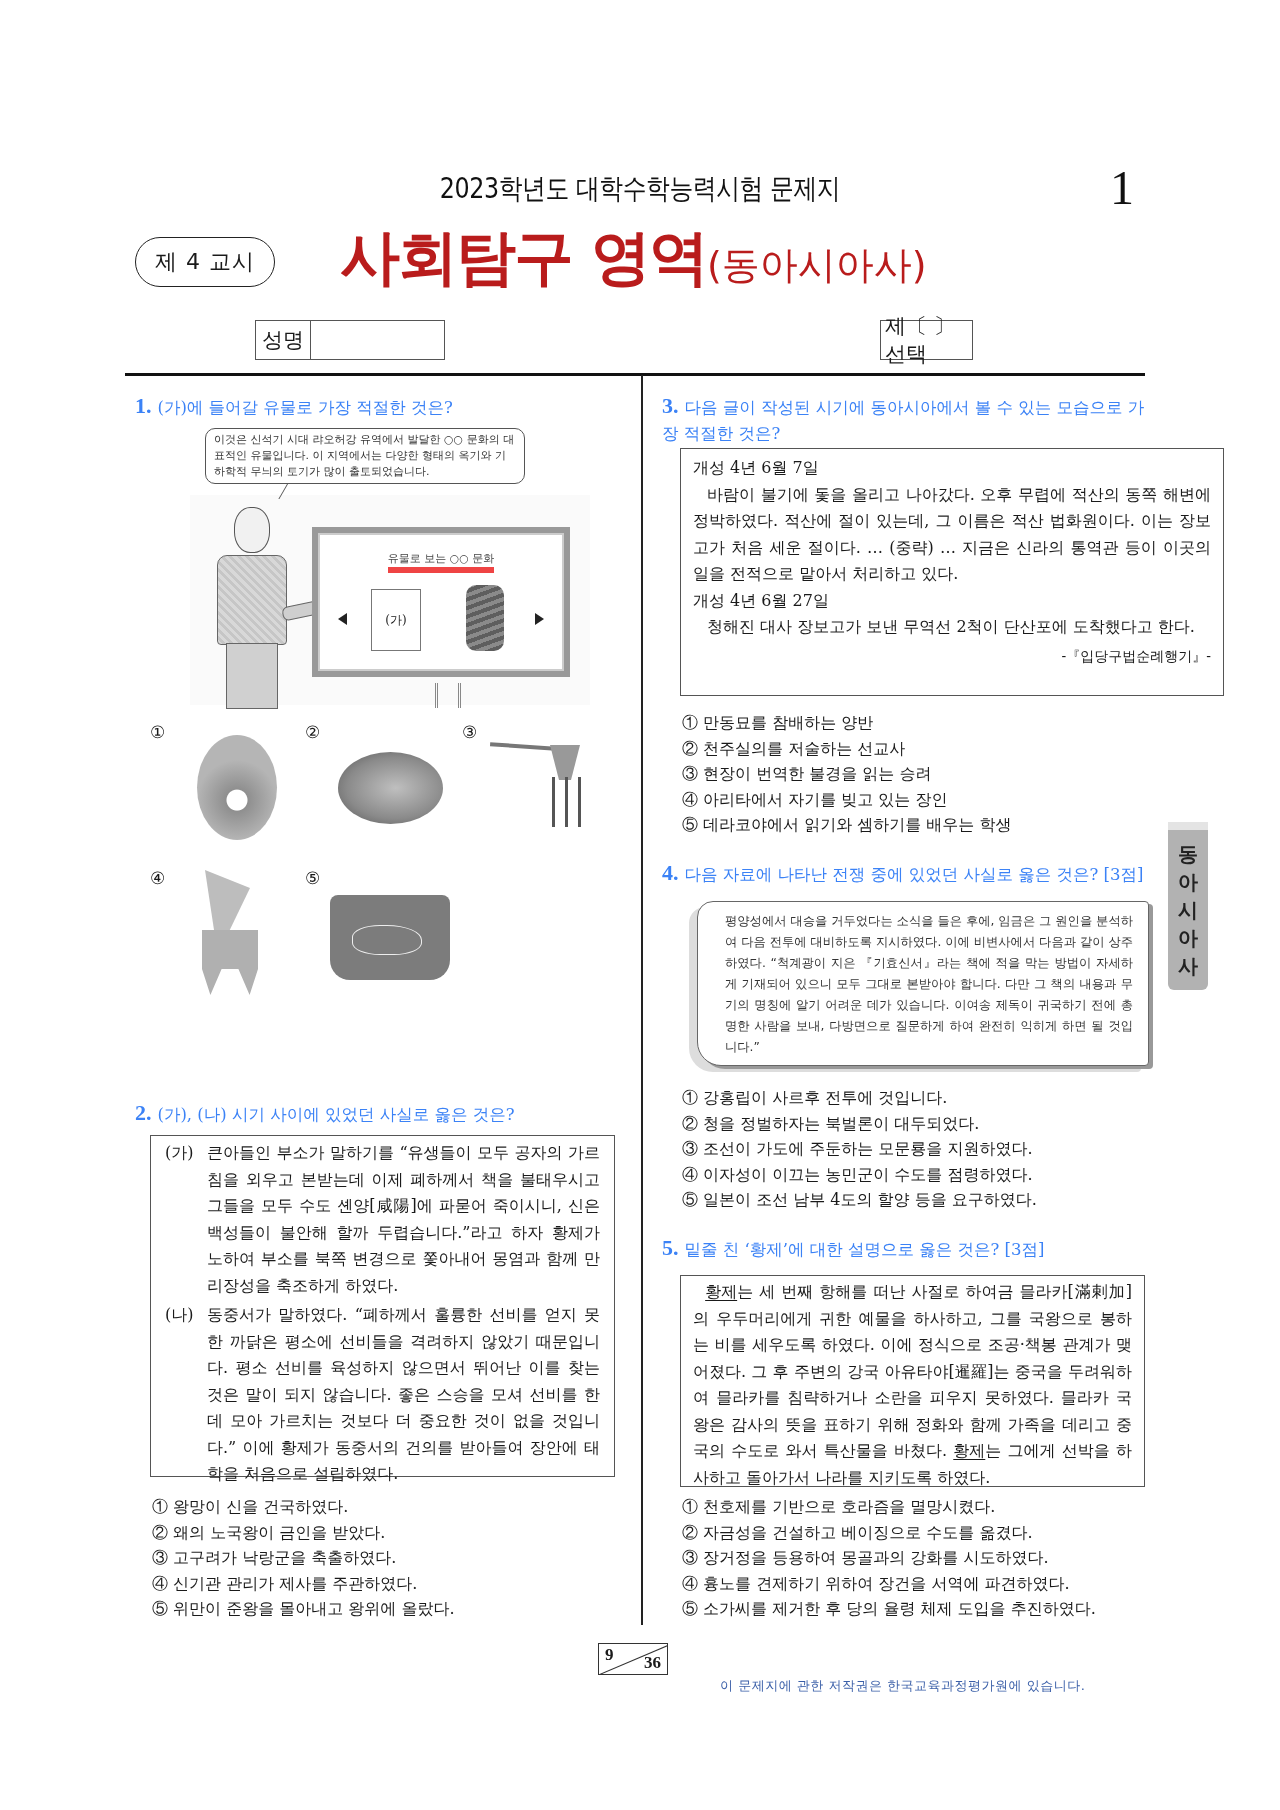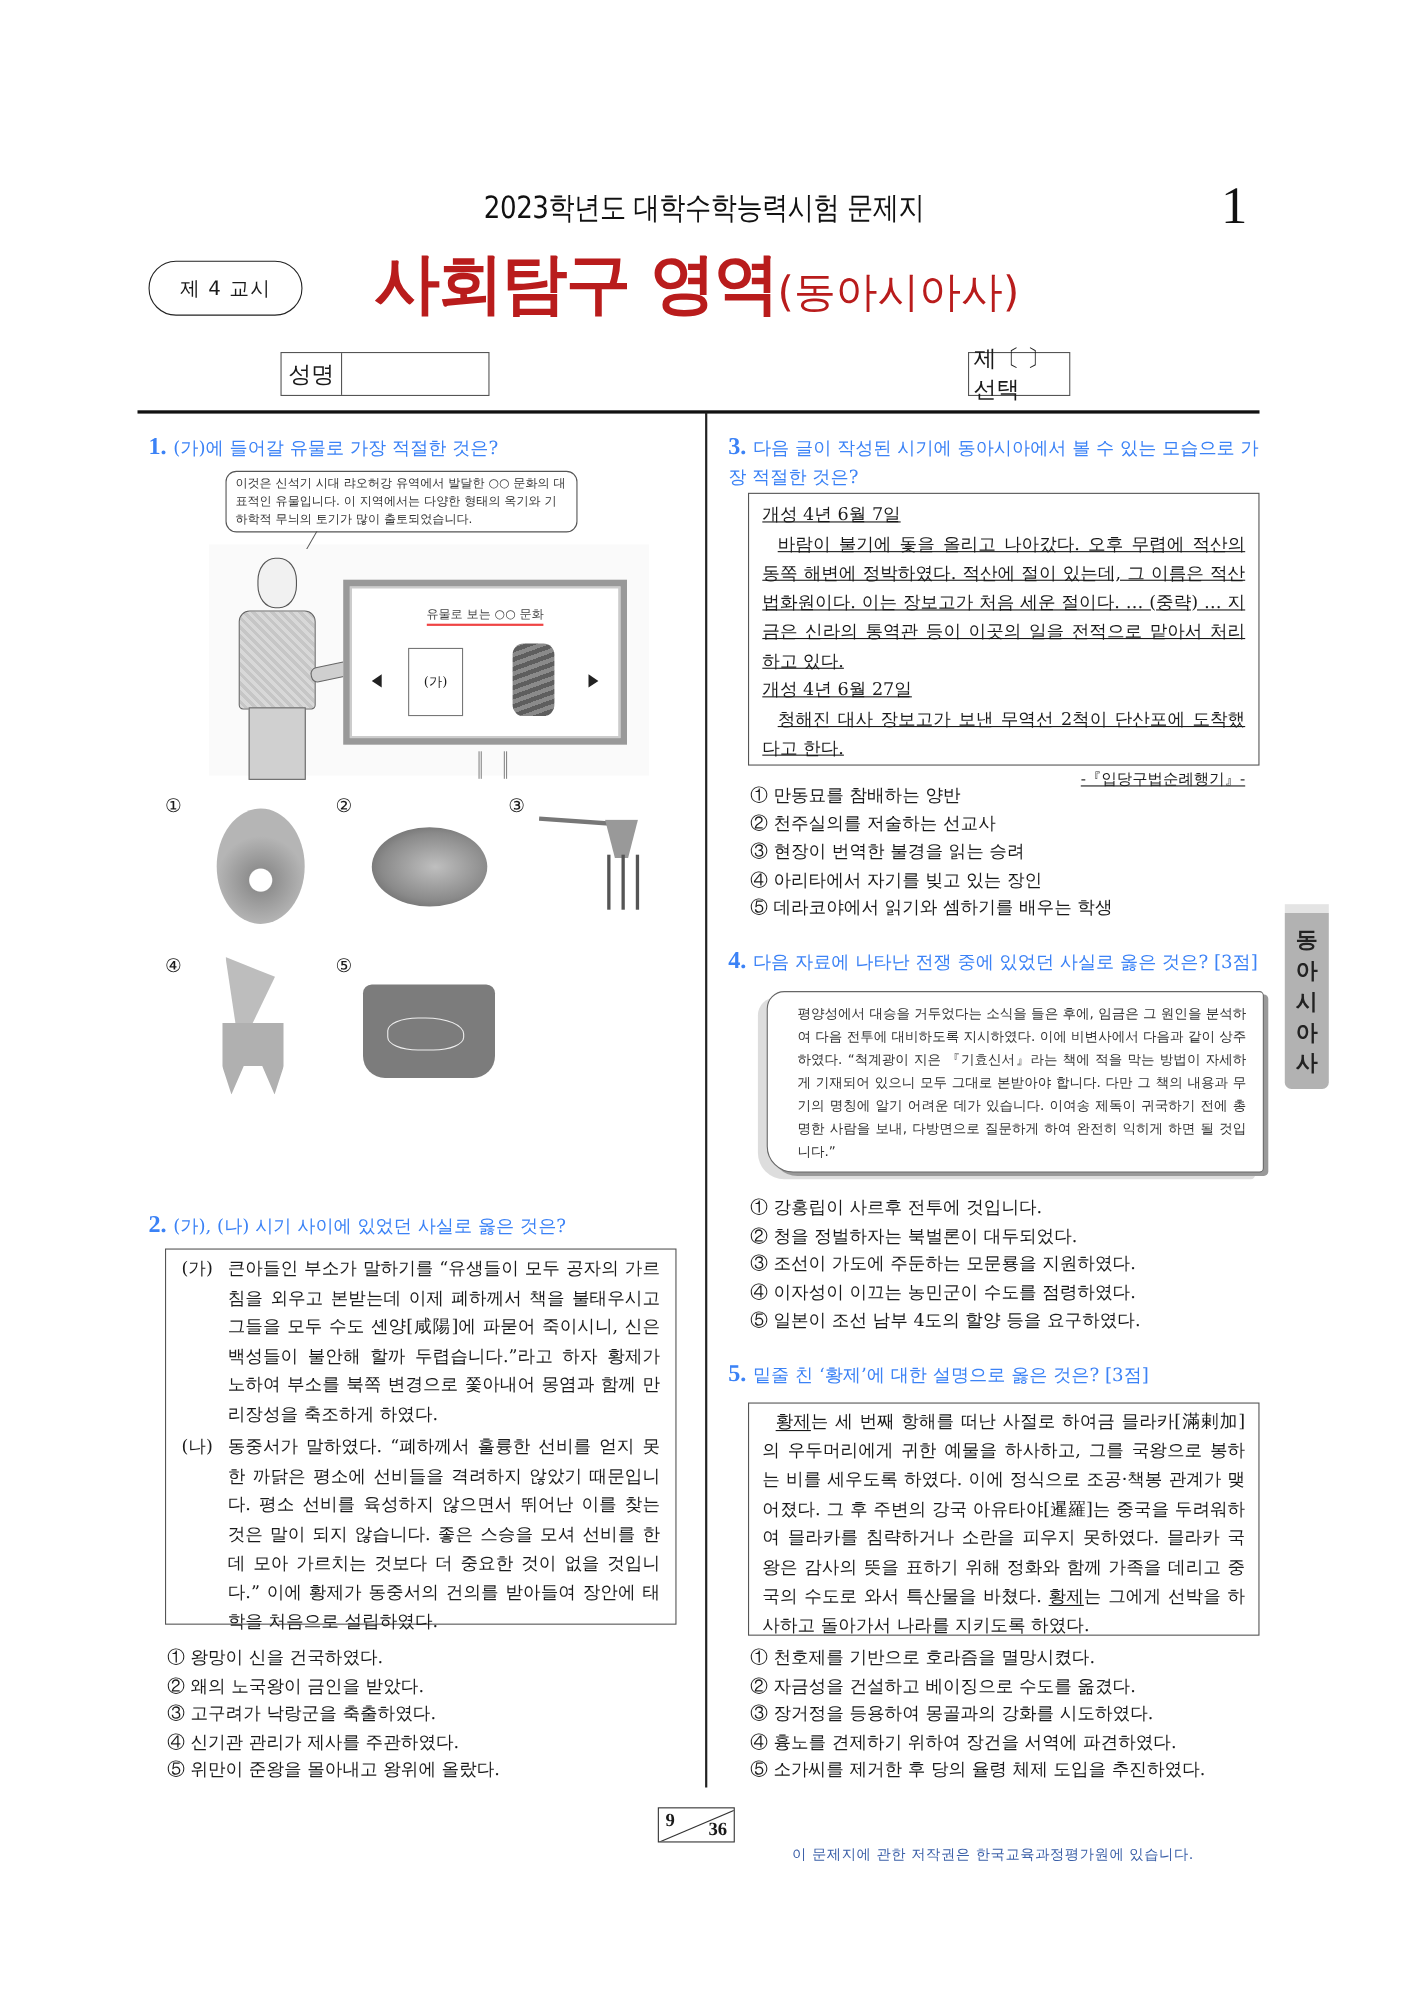--- a/index.html
+++ b/index.html
@@ -2,21 +2,21 @@
 <html><head>
 <meta charset="utf-8">
 <style>
   * { box-sizing: border-box; margin: 0; padding: 0; }
   html, body { width: 1280px; height: 1810px; background: #ffffff; }
   body { position: relative; font-family: "DejaVu Serif", "Liberation Serif", serif; color: #1a1a1a; overflow: hidden; }
 
   
   .exam-title { position: absolute; top: 170px; left: 0; width: 1280px; text-align: center; font-family: "DejaVu Sans", sans-serif; font-size: 28px; letter-spacing: -0.5px; transform: scaleX(0.85); color:#111; }
   .page-num { position: absolute; top: 160px; left: 1110px; font-size: 48px; font-family: "Liberation Serif", serif; color:#111; }
-  .period-badge { position: absolute; top: 237px; left: 135px; width: 140px; height: 50px; border: 1.5px solid #222; border-radius: 25px; font-family: "DejaVu Sans", sans-serif; font-size: 18px; display: flex; align-items: center; justify-content: center; letter-spacing: 1px; }
+  .period-badge { position: absolute; top: 237px; left: 135px; width: 140px; height: 50px; border: 1.5px solid #222; border-radius: 25px; font-family: "DejaVu Sans", sans-serif; font-size: 22px; display: flex; align-items: center; justify-content: center; letter-spacing: 1px; }
   .subject-title { position: absolute; top: 218px; left: 340px; font-family: "DejaVu Sans", sans-serif; font-weight: bold; font-size: 60px; letter-spacing: -2px; color:#b91c1c; }
   .subject-sub { font-weight: normal; font-size: 38px; letter-spacing: 0; }
 
   .info-row { position: absolute; top: 320px; left: 0; width: 1280px; height: 40px; }
   .info-box { position: absolute; height: 40px; border: 1px solid #555; display: flex; align-items: stretch; font-family: "DejaVu Sans", sans-serif; font-size: 21px; }
   .info-box .lbl { padding: 0 6px; display:flex; align-items:center; border-right: 1px solid #555; }
   .name-box { left: 255px; width: 190px; }
   .exam-box { left: 465px; width: 395px; }
   .exam-box .cell { width: 20px; border-right: 1px dashed #888; }
   .exam-box .cell.solid { border-right: 1px solid #555; }
@@ -36,21 +36,21 @@
   .speech { position: absolute; top: 428px; left: 205px; width: 320px; height: 56px; border: 1.5px solid #555; border-radius: 10px; font-family: "DejaVu Sans", sans-serif; font-size: 11px; line-height: 16px; padding: 3px 8px; color:#333; background:#fff; }
   .speech-tail { position: absolute; top: 483px; left: 283px; width: 14px; height: 16px; border-left: 1.5px solid #555; transform: skewX(-30deg); }
   .illus { position: absolute; top: 495px; left: 190px; width: 400px; height: 210px; background: #fafafa; }
   .person { position: absolute; left: 22px; top: 12px; width: 80px; height: 200px; }
   .person .head { position:absolute; left:22px; top:0; width:36px; height:46px; border:1.5px solid #555; border-radius: 45%; background:#f1f1f1; }
   .person .body { position:absolute; left:5px; top:48px; width:70px; height:90px; border:1.5px solid #666; background: repeating-linear-gradient(45deg,#d8d8d8 0 3px,#c6c6c6 3px 6px); border-radius: 10px 10px 4px 4px; }
   .person .legs { position:absolute; left:14px; top:136px; width:52px; height:66px; border:1.5px solid #666; background:#d0d0d0; }
   .person .arm { position:absolute; left:70px; top:95px; width:55px; height:14px; border:1.5px solid #666; background:#cfcfcf; transform: rotate(-12deg); border-radius: 6px; }
   .board { position:absolute; left:122px; top:32px; width:258px; height:150px; border:6px solid #999; background:#fff; box-shadow: inset 0 0 0 2px #ccc; }
   .board-title { position:absolute; top:18px; left:0; width:100%; text-align:center; font-family:"DejaVu Sans",sans-serif; font-size:11px; color:#444; }
-  .board-title span { border-bottom: 2px solid #ef4444; padding-bottom:2px;margin-top:24px; }
+  .board-title span { border-bottom: 6px solid #ef4444; padding-bottom:2px;margin-top:24px; }
   .board .slot { position:absolute; left:53px; top:56px; width:50px; height:62px; border:1px solid #777; display:flex; align-items:center; justify-content:center; font-size:12px; }
   .board .jar { position:absolute; left:148px; top:52px; width:38px; height:66px; border-radius:10px; background: repeating-linear-gradient(160deg,#8a8a8a 0 4px,#5e5e5e 4px 8px); }
   .board .arrow-l { position:absolute; left:20px; top:80px; width:0; height:0; border-top:6px solid transparent; border-bottom:6px solid transparent; border-right:9px solid #222; }
   .board .arrow-r { position:absolute; right:20px; top:80px; width:0; height:0; border-top:6px solid transparent; border-bottom:6px solid transparent; border-left:9px solid #222; }
   .board-legs { position:absolute; left:245px; top:188px; width:26px; height:25px; border-left:3px double #888; border-right:3px double #888; }
 
   .opt-label { position:absolute; font-size:17px; }
   .artifact { position:absolute; }
   .a1 { top:735px; left:197px; width:80px; height:105px; border-radius:50%; background: radial-gradient(circle at 50% 62%, #fff 0 10px, #8f8f8f 11px, #b5b5b5 40px); }
   .a2 { top:752px; left:338px; width:105px; height:72px; border-radius:50%; background: radial-gradient(ellipse at 55% 50%, #bfbfbf 0, #8a8a8a 60%, #555 100%); }
@@ -65,21 +65,21 @@
   .a5 .boar { position:absolute; left:22px; top:30px; width:70px; height:30px; border:1.5px solid #eee; border-radius: 40% 50% 40% 40%; }
 
   
   .src-box { position:absolute; border: 1.5px solid #555; background:#fff; }
   .q2-box { top:1135px; left:150px; width:465px; height:342px; padding: 4px 14px 6px 14px; font-size:16px; line-height:26.5px; }
   .para { display:flex; margin-bottom: 3px; }
   .para .tag { flex: 0 0 42px; }
   .para .txt { flex:1; text-align: justify; }
 
   
-  .q3-box { top:448px; left:680px; width:465px; height:248px; padding: 6px 12px; font-size:16px; line-height:26.5px;text-decoration:underline; }
+  .q3-box { top:448px; left:680px; width:544px; height:248px; padding: 6px 12px; font-size:16px; line-height:26.5px; }
   .q3-box .date { margin-top: 0px; }
   .q3-box .entry { text-indent: 14px; text-align: justify; }
   .q3-box .source { text-align:right; font-size:14px; margin-top:2px; }
 
   
   .book { position:absolute; top:895px; left:685px; width:465px; height:180px; }
   .book-page { position:absolute; left:12px; top:6px; width:452px; height:165px; border:1.5px solid #666; border-radius: 16px 4px 4px 24px; background:#fff; box-shadow: 4px 3px 0 #999, -8px 6px 0 #ddd; }
   .book-text { position:absolute; left:40px; top:16px; width:408px; font-family:"DejaVu Sans",sans-serif; font-size:12.3px; line-height:21px; color:#333; text-align:justify; }
 
   

